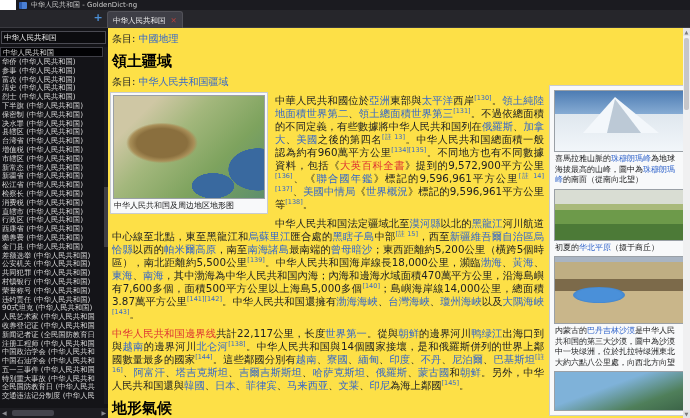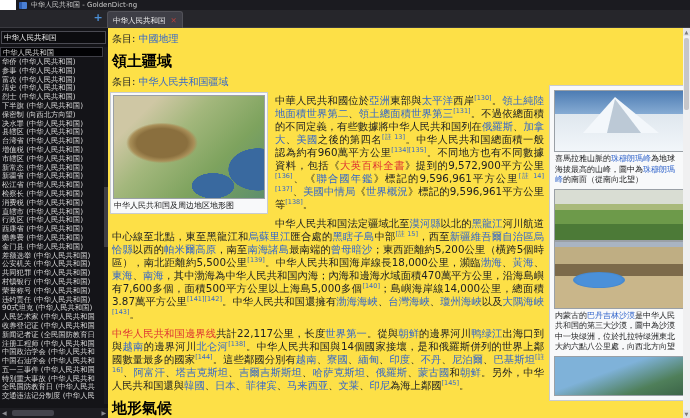--- a/index.html
+++ b/index.html
@@ -136,21 +136,21 @@
   <div class="sidebar">
     <input class="search-box" value="中华人民共和国" style="">
     <div class="word-list">
         <div class="wl-item selected">中华人民共和国</div>
         <div class="wl-item">华侨 (中华人民共和国)</div>
         <div class="wl-item">参事 (中华人民共和国)</div>
         <div class="wl-item">富农 (中华人民共和国)</div>
         <div class="wl-item">清史 (中华人民共和国)</div>
         <div class="wl-item">烈士 (中华人民共和国)</div>
         <div class="wl-item">下半旗 (中华人民共和国)</div>
-        <div class="wl-item">保密制 (向西北方向望)</div>
+        <div class="wl-item">保密制 (中华人民共和国)</div>
         <div class="wl-item">决水罪 (中华人民共和国)</div>
         <div class="wl-item">县辖区 (中华人民共和国)</div>
         <div class="wl-item">台湾省 (中华人民共和国)</div>
         <div class="wl-item">增值税 (中华人民共和国)</div>
         <div class="wl-item">市辖区 (中华人民共和国)</div>
         <div class="wl-item">新常态 (中华人民共和国)</div>
         <div class="wl-item">新疆省 (中华人民共和国)</div>
         <div class="wl-item">松江省 (中华人民共和国)</div>
         <div class="wl-item">检察长 (中华人民共和国)</div>
         <div class="wl-item">消费税 (中华人民共和国)</div>
@@ -212,20 +212,21 @@
       </div>
 
       <p class="para"><span class="seg-p">中华人民共和国地勢西高東低，分为三級階梯。第一級階梯是位於中华人民共和国西南部的</span></p>
     </div>
 
     <div class="right-panel">
       <div class="rp-img img-everest"></div>
       <div class="rp-cap"><span class="seg-p">喜馬拉雅山脈的</span><span class="seg-l">珠穆朗瑪峰</span><span class="seg-p">為地球海拔最高的山峰，圖中為</span><span class="seg-l">珠穆朗瑪峰</span><span class="seg-p">的南面（從南向北望）</span></div>
 
       <div class="rp-img img-field"></div>
+      <div class="rp-cap"><span class="seg-p">初夏的</span><span class="seg-l">华北平原</span><span class="seg-p">（摄于商丘）</span></div>
 
       <div class="rp-img img-desert"></div>
       <div class="rp-cap"><span class="seg-p">内蒙古的</span><span class="seg-l">巴丹吉林沙漠</span><span class="seg-p">是中华人民共和国的第三大沙漠，圖中為沙漠中一块绿洲，位於扎拉特绿洲東北大約六點八公里處，向西北方向望</span></div>
 
       <div class="rp-img img-four"></div>
     </div>
   </div>
 
   <div class="vscroll">
     <div class="varrow" style="top:0">▲</div>

